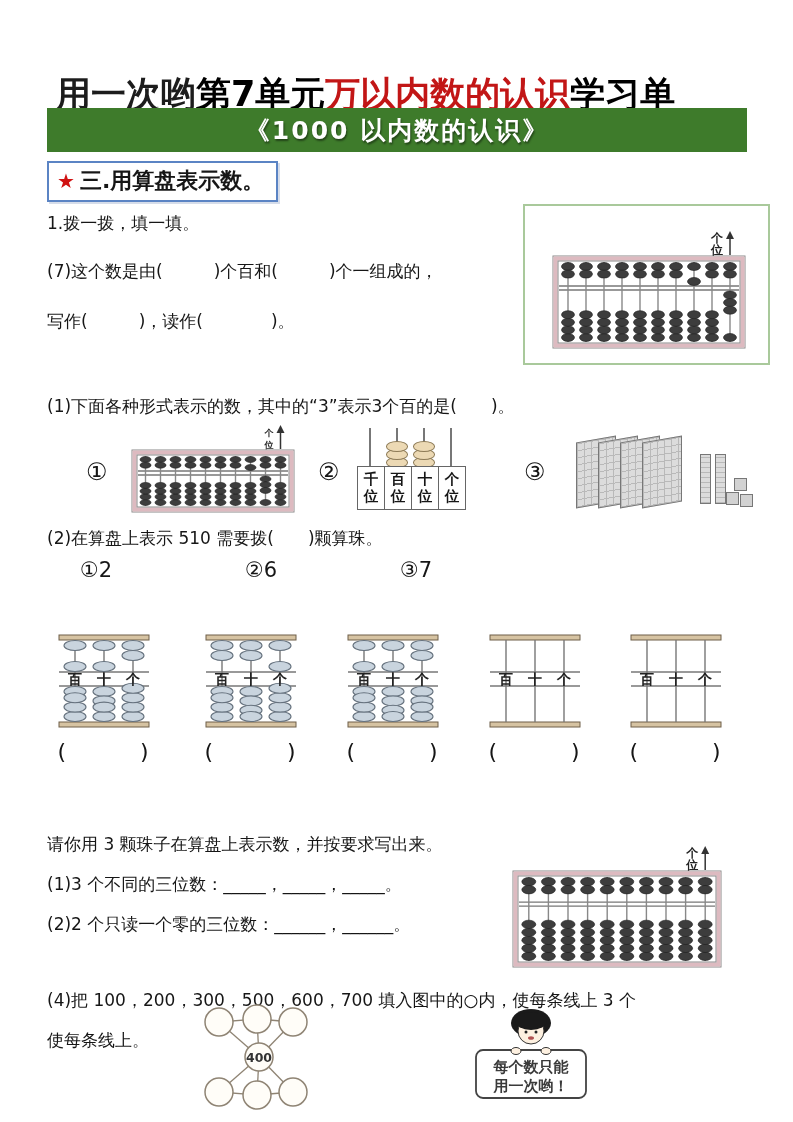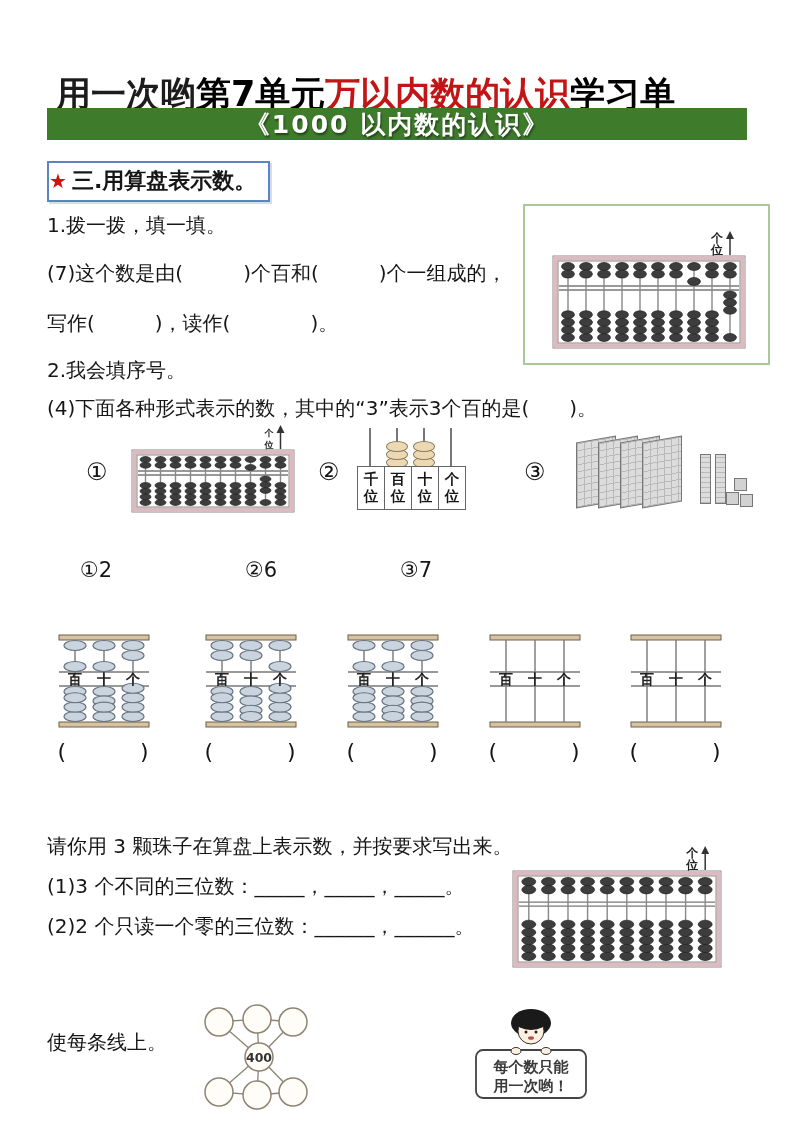--- a/index.html
+++ b/index.html
@@ -3,29 +3,29 @@
 <meta charset="utf-8">
 <style>
   html,body{margin:0;padding:0;background:#e8e8e8;}
   .page{position:relative;width:793px;height:1122px;background:#ffffff;overflow:hidden;
         font-family:"DejaVu Sans","Liberation Sans",sans-serif;color:#161616;}
   
   .title{position:absolute;left:56px;top:48px;font-size:35px;font-weight:bold;white-space:nowrap;
          -webkit-box-reflect:below -18px linear-gradient(rgba(0,0,0,0) 55%,rgba(0,0,0,.30));}
   .t-black{color:#1c1c1c}.t-blue{color:#000000}.t-red{color:#c21616}
   
-  .banner{position:absolute;left:47px;top:108px;width:700px;height:32px;background:#3e7b2b;
+  .banner{position:absolute;left:47px;top:108px;width:700px;height:44px;background:#3e7b2b;
           color:#fff;font-size:25px;font-weight:bold;display:flex;align-items:center;justify-content:center;
           letter-spacing:2px;text-shadow:1px 2px 2px rgba(0,0,0,.45);}
   
   .section-box{position:absolute;left:47px;top:161px;border:2px solid #5b84c4;background:#fff;
-               padding:3px 12px 4px 0;font-size:22px;font-weight:bold;box-shadow:2px 2px 0 rgba(90,120,170,.25);}
+               padding:3px 12px 4px 8px;font-size:22px;font-weight:bold;box-shadow:2px 2px 0 rgba(90,120,170,.25);}
   .star{color:#d01212;margin-right:5px;font-size:20px}
   
-  .tline{position:absolute;left:47px;font-size:20px;white-space:nowrap;}
+  .tline{position:absolute;left:47px;font-size:17px;white-space:nowrap;}
   .mark{position:absolute;font-size:24px;}
   .ans{position:absolute;font-size:21px;}
   
   .abacus-card{position:absolute;left:523px;top:204px;width:243px;height:157px;border:2px solid #a9c99b;
                display:flex;align-items:center;justify-content:center;}
   
   .abacus-free{position:absolute;left:505px;top:843px;width:280px;height:135px;}
   
   .abacus-small{position:absolute;left:128px;top:424px;width:172px;height:94px;}
   .counter{position:absolute;left:352px;top:428px;width:118px;height:82px;}
@@ -144,22 +144,21 @@
         <ellipse cx="203" cy="94.6" rx="6.5" ry="4" fill="#3d3d3d" stroke="#1e1e1e" stroke-width="0.6"></ellipse>
         <ellipse cx="203" cy="102.2" rx="6.5" ry="4" fill="#3d3d3d" stroke="#1e1e1e" stroke-width="0.6"></ellipse>
         <ellipse cx="203" cy="129.5" rx="6.5" ry="4" fill="#3d3d3d" stroke="#1e1e1e" stroke-width="0.6"></ellipse>
         <line x1="203" y1="47" x2="203" y2="28" stroke="#333" stroke-width="1.5"></line>
         <polygon points="203,23 199,31 207,31" fill="#333"></polygon>
         <text x="196" y="34" text-anchor="end" font-size="12" font-weight="bold" fill="#222">个</text>
         <text x="196" y="46" text-anchor="end" font-size="12" font-weight="bold" fill="#222">位</text>
       </svg>
   </div>
 
-  <div class="tline" style="top:357px">2.我会填序号。</div>
-  <div class="tline" style="top:395px">(4)下面各种形式表示的数，其中的“3”表示3个百的是(　　)。</div>
+  <div class="tline" style="top:395px">(1)下面各种形式表示的数，其中的“3”表示3个百的是(　　)。</div>
 
   <div class="mark" style="left:86px;top:458px">①</div>
   <div class="abacus-small">
     <svg width="172" height="94">
         <rect x="4" y="26" width="162" height="62" fill="#fff" stroke="#8a8a8a" stroke-width="1"></rect>
         <rect x="6.5" y="28.5" width="157" height="57" fill="none" stroke="#ddbac0" stroke-width="4"></rect>
         <rect x="9" y="31" width="152" height="52" fill="none" stroke="#8a8a8a" stroke-width="1"></rect>
         <line x1="10" y1="47" x2="160" y2="47" stroke="#777" stroke-width="1.3"></line>
         <line x1="10" y1="51" x2="160" y2="51" stroke="#777" stroke-width="1.3"></line>
         <line x1="17.5" y1="32" x2="17.5" y2="82" stroke="#888" stroke-width="1.4"></line>
@@ -275,20 +274,21 @@
       <div class="flat" style="left: 22px;"></div>
       <div class="flat" style="left: 44px;"></div>
       <div class="flat" style="left: 66px;"></div>
       <div class="rodb" style="left: 124px;"></div>
       <div class="rodb" style="left: 139px;"></div>
       <div class="cube" style="left: 158px; top: 44px;"></div>
       <div class="cube" style="left: 150px; top: 58px;"></div>
       <div class="cube" style="left: 164px; top: 60px;"></div>
     </div>
 
+  <div class="tline" style="top:527px">(2)在算盘上表示 510 需要拨(　　)颗算珠。</div>
 
   <div class="ans" style="left:80px;top:558px">①2</div>
   <div class="ans" style="left:245px;top:558px">②6</div>
   <div class="ans" style="left:400px;top:558px">③7</div>
 
 
   <div class="mini-wrap m1">
     <svg width="96" height="98">
         <rect x="3" y="2" width="90" height="5" fill="#d6c3a2" stroke="#6e5f48" stroke-width="1"></rect>
         <rect x="3" y="89" width="90" height="5" fill="#d6c3a2" stroke="#6e5f48" stroke-width="1"></rect>
@@ -509,20 +509,21 @@
         <ellipse cx="200.2" cy="97.34" rx="7" ry="4.2" fill="#3d3d3d" stroke="#1e1e1e" stroke-width="0.6"></ellipse>
         <ellipse cx="200.2" cy="89.36" rx="7" ry="4.2" fill="#3d3d3d" stroke="#1e1e1e" stroke-width="0.6"></ellipse>
         <ellipse cx="200.2" cy="81.38" rx="7" ry="4.2" fill="#3d3d3d" stroke="#1e1e1e" stroke-width="0.6"></ellipse>
         <line x1="200.2" y1="27" x2="200.2" y2="8" stroke="#333" stroke-width="1.5"></line>
         <polygon points="200.2,3 196.2,11 204.2,11" fill="#333"></polygon>
         <text x="193.2" y="14" text-anchor="end" font-size="12" font-weight="bold" fill="#222">个</text>
         <text x="193.2" y="26" text-anchor="end" font-size="12" font-weight="bold" fill="#222">位</text>
       </svg>
   </div>
 
+  <div class="tline" style="top:989px">(4)把 100，200，300，500，600，700 填入图中的○内，使每条线上 3 个</div>
   <div class="tline" style="top:1029px">使每条线上。</div>
 
   <svg class="diagram" width="115" height="112">
     <g stroke="#8f8474" stroke-width="1.3">
       <line x1="19" y1="19" x2="57" y2="16"></line>
         <line x1="57" y1="16" x2="93" y2="19"></line>
       <line x1="19" y1="19" x2="59" y2="54"></line>
         <line x1="57" y1="16" x2="59" y2="54"></line>
         <line x1="93" y1="19" x2="59" y2="54"></line>
       <line x1="59" y1="54" x2="19" y2="89"></line>

